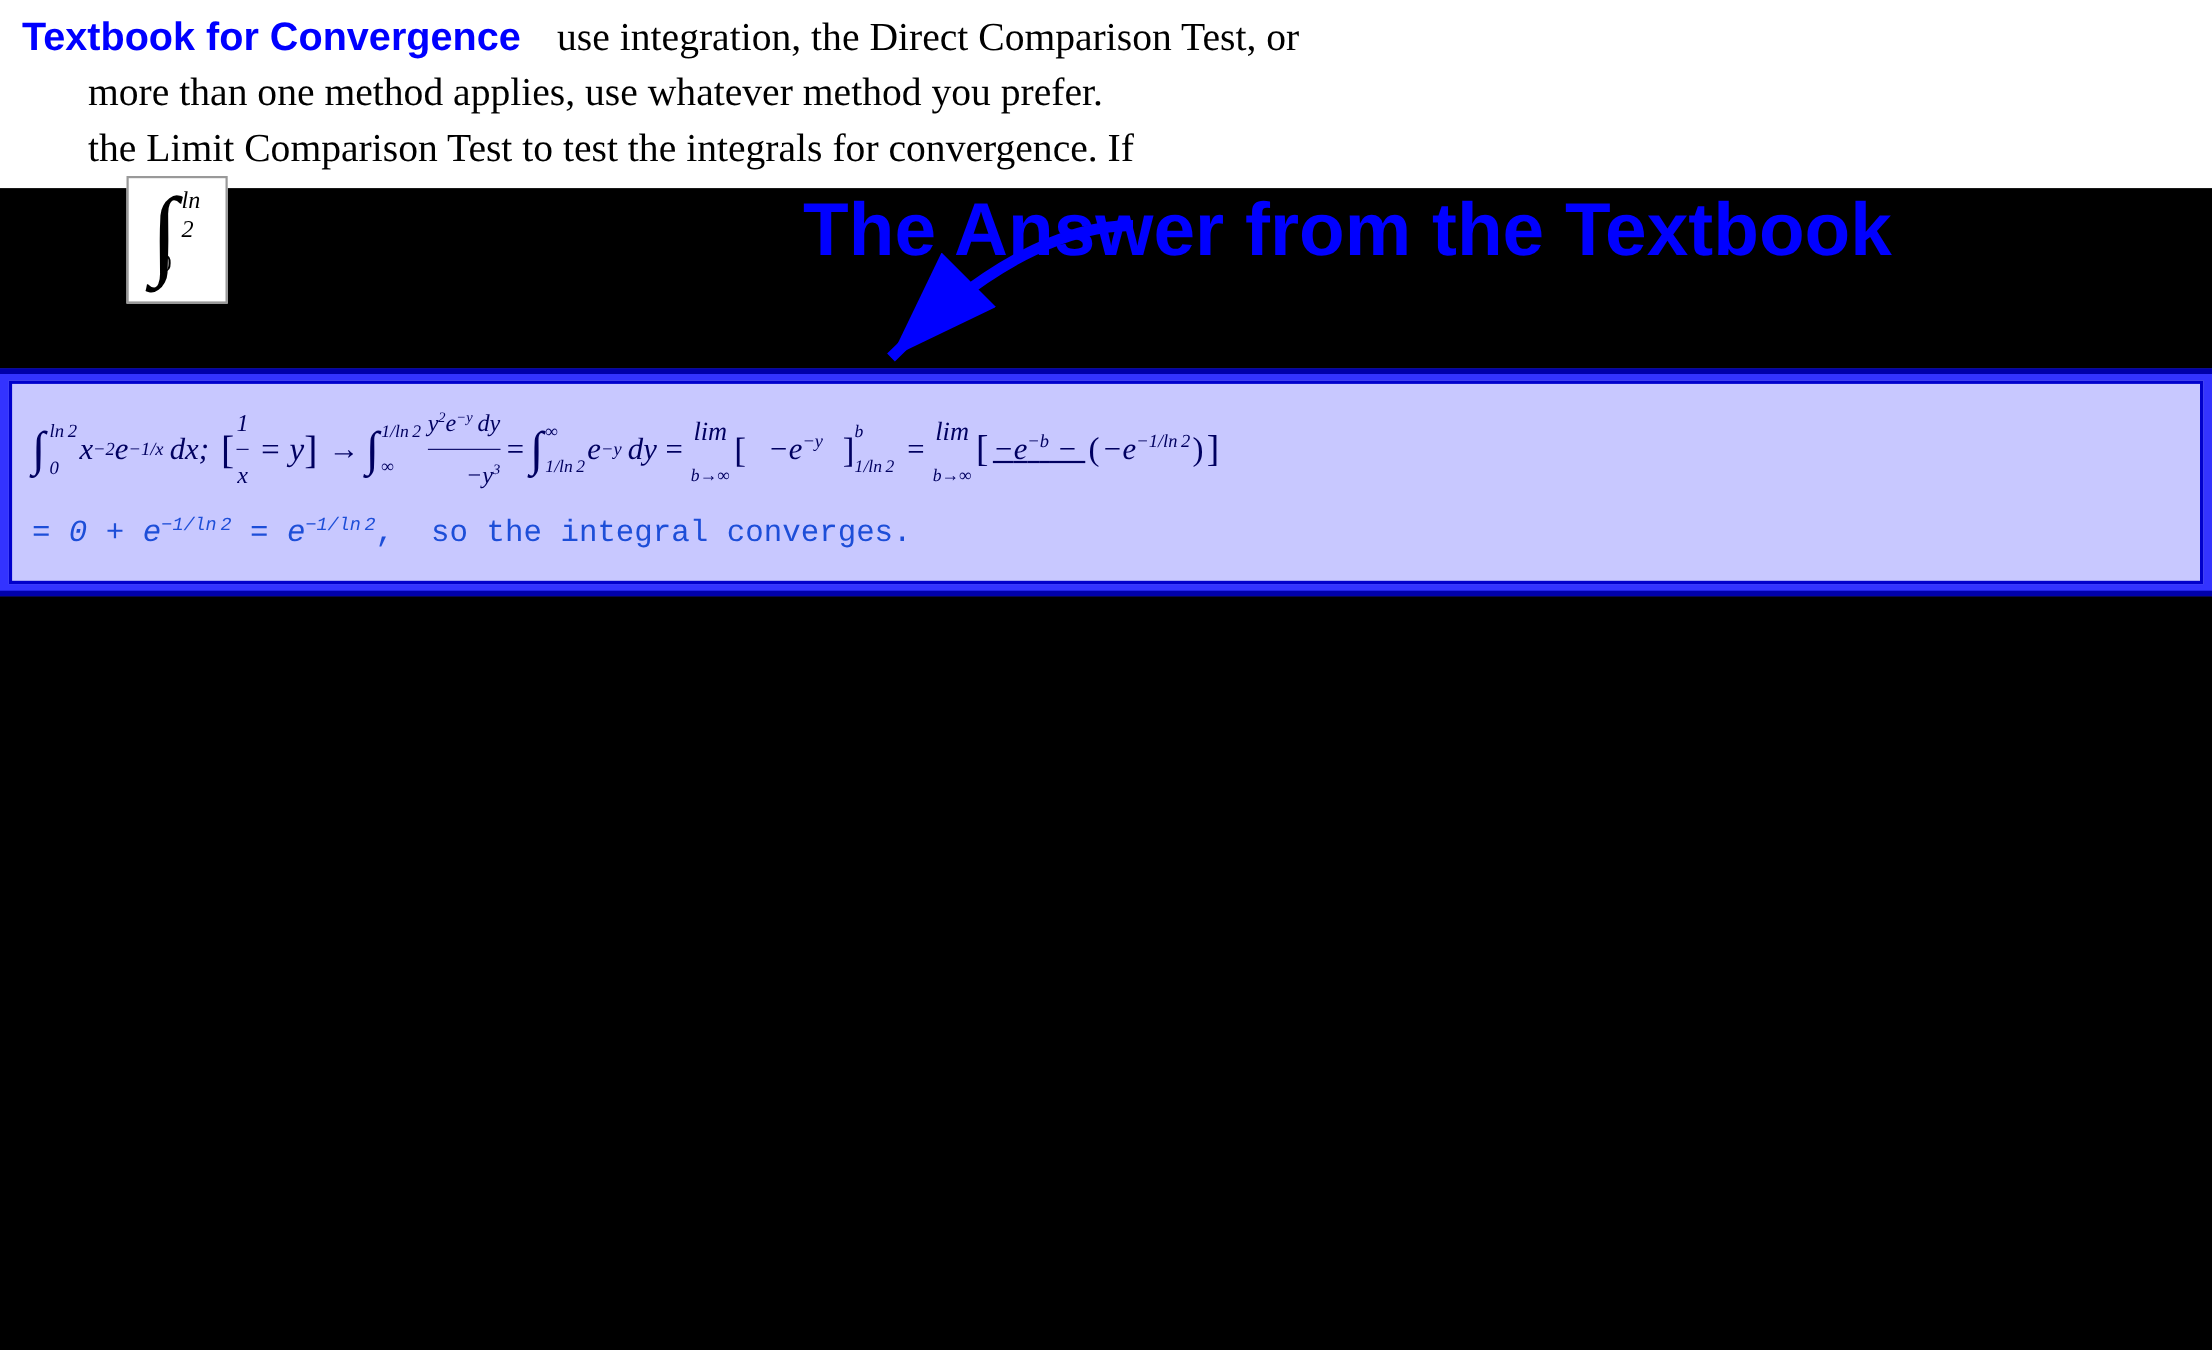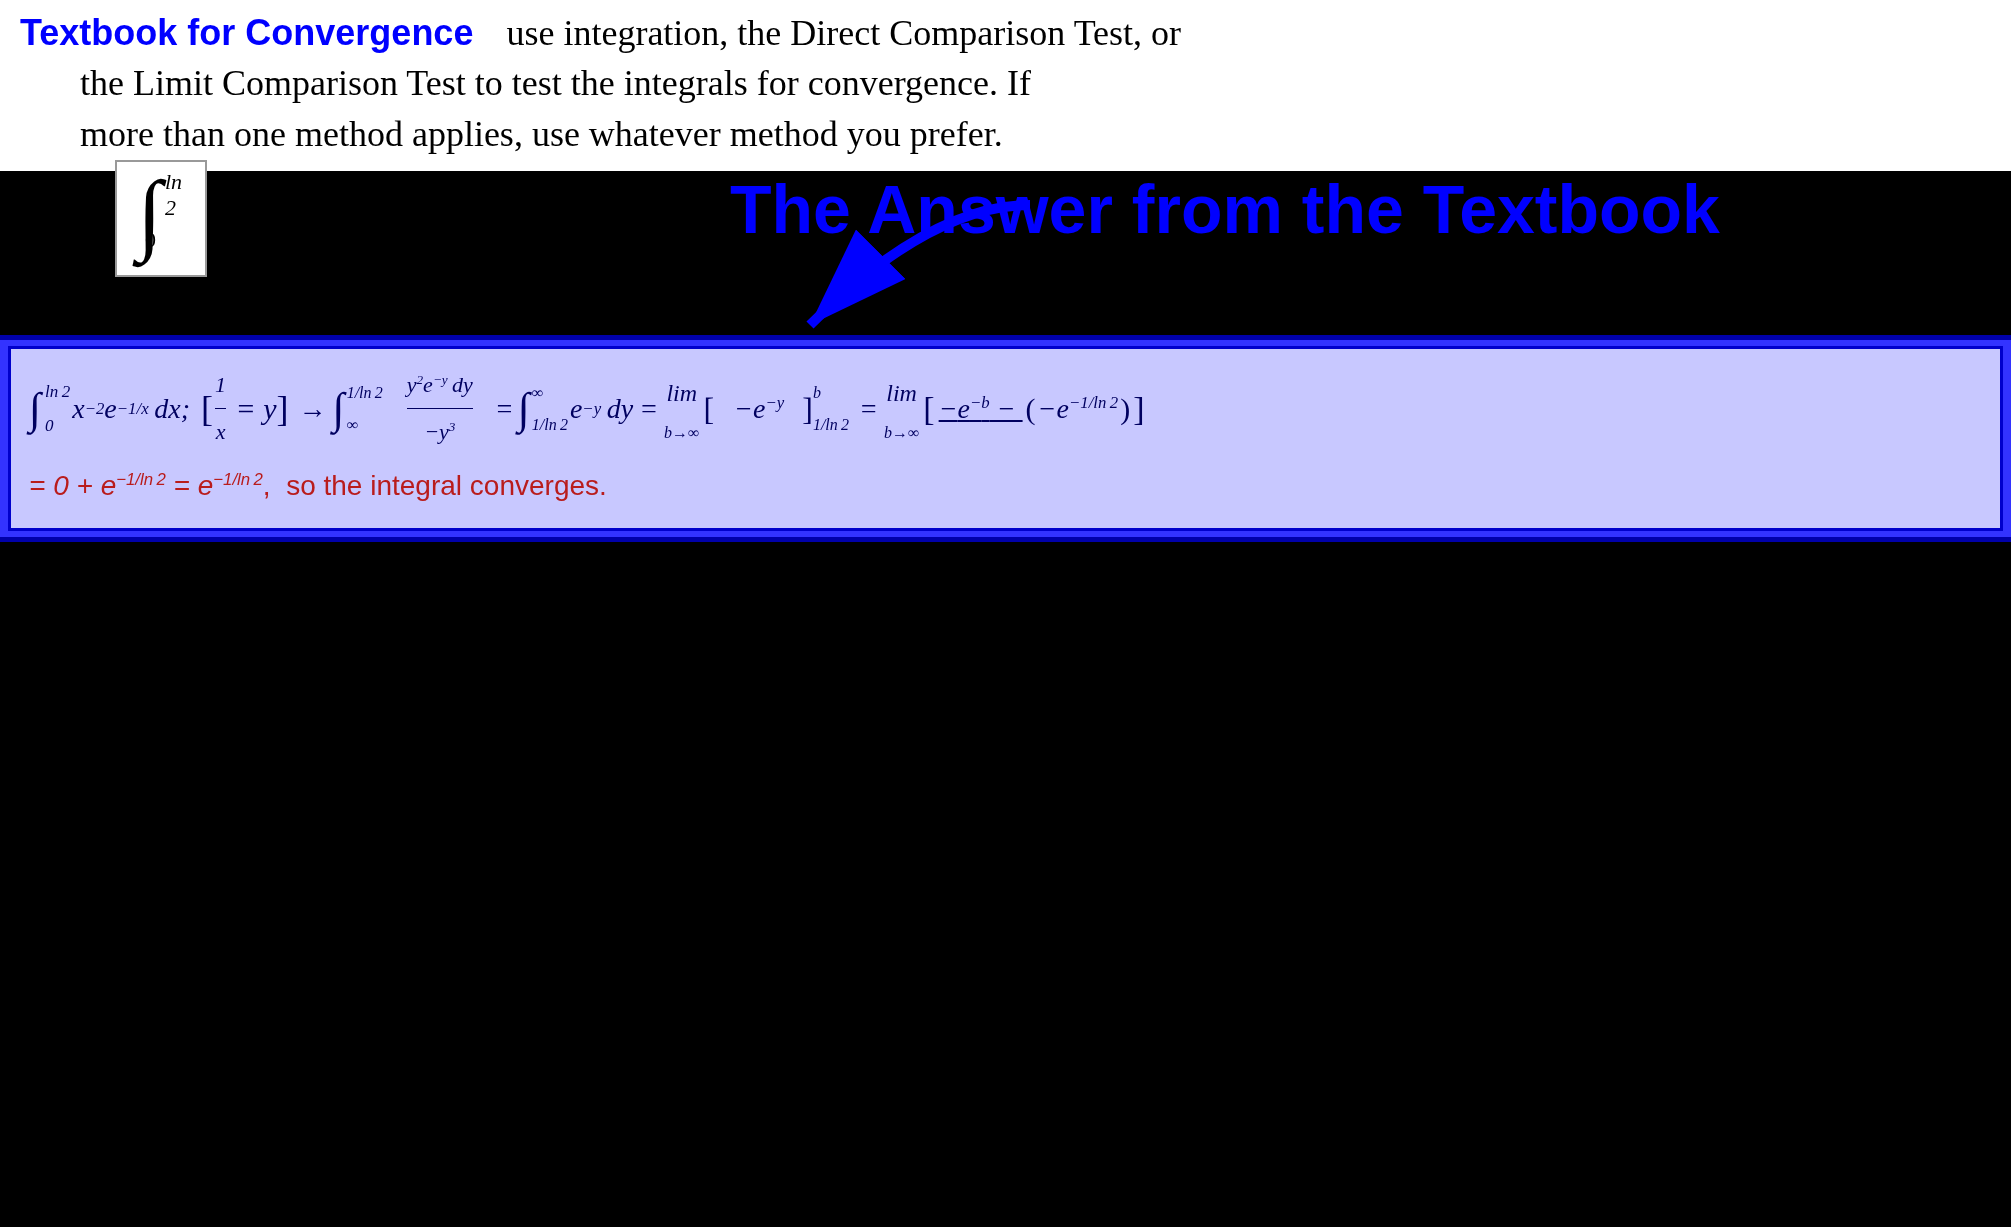--- a/index.html
+++ b/index.html
@@ -45,24 +45,24 @@
 
 <div class="page-container">
 
   
   <div class="header-text-box">
     <div style="display:flex; align-items:baseline; font-size:36px; color:#000; font-weight:bold; line-height:1.4;">
       <span style="color:#0000ff; font-weight:bold; font-size:36px; font-family:'Arial',sans-serif;">Textbook for Convergence</span>
       <span style="font-weight:normal; margin-left:15px; font-family:'Times New Roman',serif; font-size:36px;">&nbsp; use integration, the Direct Comparison Test, or</span>
     </div>
     <div style="font-size:36px; color:#000; line-height:1.4; font-family:'Times New Roman',serif; margin-left:60px;">
-      the Limit Comparison Test to test the integrals for convergence. If
+      more than one method applies, use whatever method you prefer.
     </div>
     <div style="font-size:36px; color:#000; line-height:1.4; font-family:'Times New Roman',serif; margin-left:60px;">
-      more than one method applies, use whatever method you prefer.
+      the Limit Comparison Test to test the integrals for convergence. If
     </div>
   </div>
 
   
   <div style="position:absolute; top:160px; left:115px; background:#fff; border:2.5px solid #999; padding:15px 35px 20px 20px;">
     <div style="font-size:50px; color:#000; font-family:'Times New Roman',serif; font-style:italic; display:flex; align-items:center;">
 
       <span style="position:relative; display:inline-block; margin-right:8px;">
         <span style="font-size:90px; line-height:0.8; font-style:normal;">∫</span>
         <span style="position:absolute; top:-8px; left:28px; font-size:22px; font-style:italic;">ln 2</span>
@@ -113,21 +113,21 @@
 
         <span style="margin:0 6px; font-style:normal; font-size:28px;">→</span>
 
         <span style="display:inline-flex; align-items:center; margin-right:4px;">
           <span style="position:relative; display:inline-block; font-size:44px; line-height:0.75; margin-right:2px;">∫</span>
           <span style="display:inline-flex; flex-direction:column; font-size:16px; margin-right:2px; vertical-align:middle;">
             <span>1/ln 2</span>
             <span>∞</span>
           </span>
         </span>
-        <span style="display:inline-flex; flex-direction:column; align-items:center; margin:0 18px; font-size:22px;">
+        <span style="display:inline-flex; flex-direction:column; align-items:flex-end; margin:0 0; font-size:22px;">
           <span style="border-bottom:1.5px solid #000060; padding-bottom:1px;"><i>y</i><sup>2</sup><i>e</i><sup>−<i>y</i></sup> <i>dy</i></span>
           <span style="padding-top:1px;">−<i>y</i><sup>3</sup></span>
         </span>
 
         <span style="margin:0 4px;">=</span>
         <span style="display:inline-flex; align-items:center; margin-right:2px;">
           <span style="position:relative; display:inline-block; font-size:44px; line-height:0.75; margin-right:2px;">∫</span>
           <span style="display:inline-flex; flex-direction:column; font-size:16px; margin-right:2px; vertical-align:middle;">
             <span>∞</span>
             <span>1/ln 2</span>
@@ -154,20 +154,20 @@
           <span style="font-size:16px; font-style:normal;"><i>b</i>→∞</span>
         </span>
         <span style="display:inline-flex; align-items:center; font-size:34px; font-style:normal; margin:0 2px;">[</span>
         <span style="margin:0 2px;text-decoration:underline;">−<i>e</i><sup>−<i>b</i></sup>&nbsp;−&nbsp;</span>
         <span style="display:inline-flex; align-items:center; font-size:30px; margin:0 1px; font-style:normal;">(</span>
         <span style="margin:0 1px;">−<i>e</i><sup>−1/ln 2</sup></span>
         <span style="display:inline-flex; align-items:center; font-size:30px; margin:0 1px; font-style:normal;">)</span>
         <span style="display:inline-flex; align-items:center; font-size:34px; font-style:normal; margin:0 2px;">]</span>
       </div>
 
-      <div style="font-family:Liberation Sans, sans-serif; font-size:28px; color:#b91c1c; font-style:italic; display:flex; align-items:center; line-height:2; margin-top:4px;">
+      <div style="font-family:Liberation Mono, monospace; font-size:28px; color:#1d4ed8; font-style:italic; display:flex; align-items:center; line-height:2; margin-top:4px;">
         <span>= 0 + <i>e</i><sup>−1/ln 2</sup>&nbsp;= <i>e</i><sup>−1/ln 2</sup><span style="font-style:normal;">,&nbsp; so the integral converges.</span></span>
       </div>
 
     </div>
   </div>
 
 </div>
 
 </body></html>

